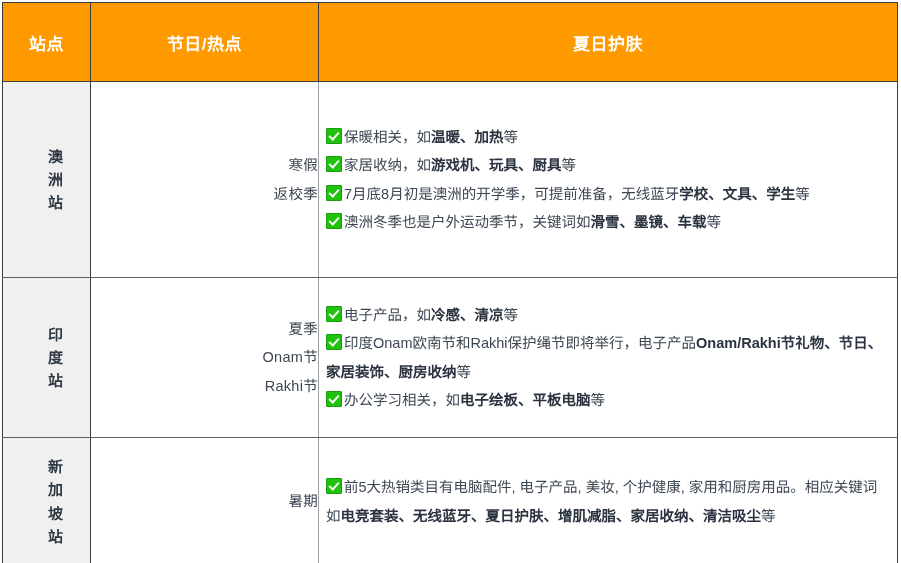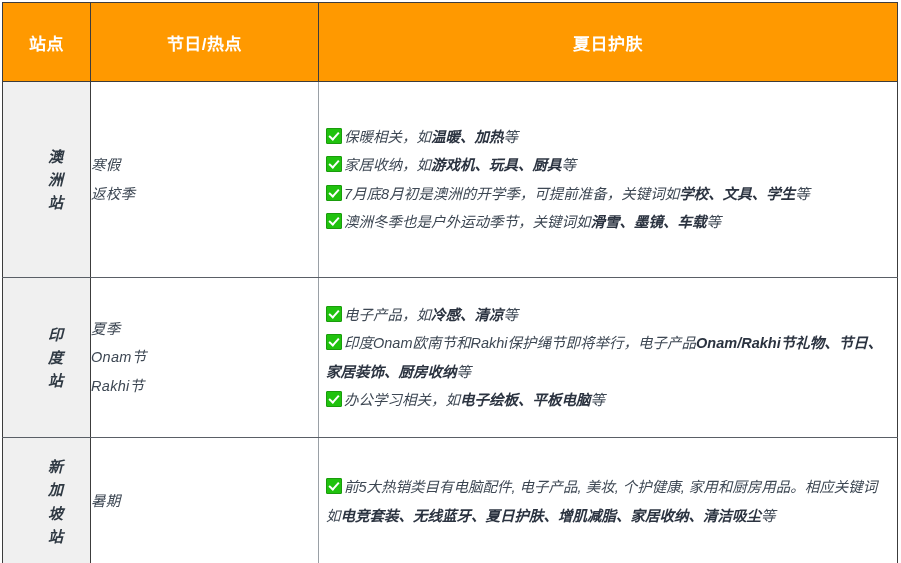--- a/index.html
+++ b/index.html
@@ -45,21 +45,20 @@
     padding: 0;
   }
   thead th:last-child { border-right: none; }
 
   tbody td {
     border-right: 1px solid #9aa0a6;
     border-bottom: 1px solid #5a5f66;
     vertical-align: middle;
     padding: 0;
     background: #ffffff;
-    font-style: italic;
   }
   tbody tr:last-child td { border-bottom: none; }
   tbody td:last-child { border-right: none; }
 
   td.site-cell {
     background: #f0f0f0;
     text-align: center;
     font-weight: bold;
     font-size: 15px;
     color: #2f3943;
@@ -68,21 +67,21 @@
     padding-left: 18px;
   }
   .site-vertical {
     display: inline-block;
     width: 1em;
     word-break: break-all;
     white-space: normal;
   }
 
   td.fest-cell {
-    text-align: left;
+    text-align: right;
     font-size: 14.5px;
     color: #3d4753;
     line-height: 1.95;
     letter-spacing: 0.3px;
   }
   .fest-line { display: block; }
 
   td.kw-cell {
     padding: 9px 6px 9px 7px;
     font-size: 14.5px;
@@ -139,21 +138,21 @@
     <tbody id="tbody">
         <tr style="height: 196px;">
           <td class="site-cell"><span class="site-vertical">澳洲站</span></td>
           <td class="fest-cell">
             <span class="fest-line">寒假</span>
             <span class="fest-line">返校季</span>
           </td>
           <td class="kw-cell">
             <span class="kw-item"><span class="chk"></span><span>保暖相关，如</span><span class="b">温暖、加热</span><span>等</span></span>
             <span class="kw-item"><span class="chk"></span><span>家居收纳，如</span><span class="b">游戏机、玩具、厨具</span><span>等</span></span>
-            <span class="kw-item"><span class="chk"></span><span>7月底8月初是澳洲的开学季，可提前准备，关键词如</span><span class="b">学校、文具、学生</span><span>等</span></span>
+            <span class="kw-item"><span class="chk"></span><span>7月底8月初是澳洲的开学季，可提前准备，无线蓝牙</span><span class="b">学校、文具、学生</span><span>等</span></span>
             <span class="kw-item"><span class="chk"></span><span>澳洲冬季也是户外运动季节，关键词如</span><span class="b">滑雪、墨镜、车载</span><span>等</span></span>
           </td>
         </tr>
         <tr style="height: 160px;">
           <td class="site-cell"><span class="site-vertical">印度站</span></td>
           <td class="fest-cell">
             <span class="fest-line">夏季</span>
             <span class="fest-line">Onam节</span>
             <span class="fest-line">Rakhi节</span>
           </td>

